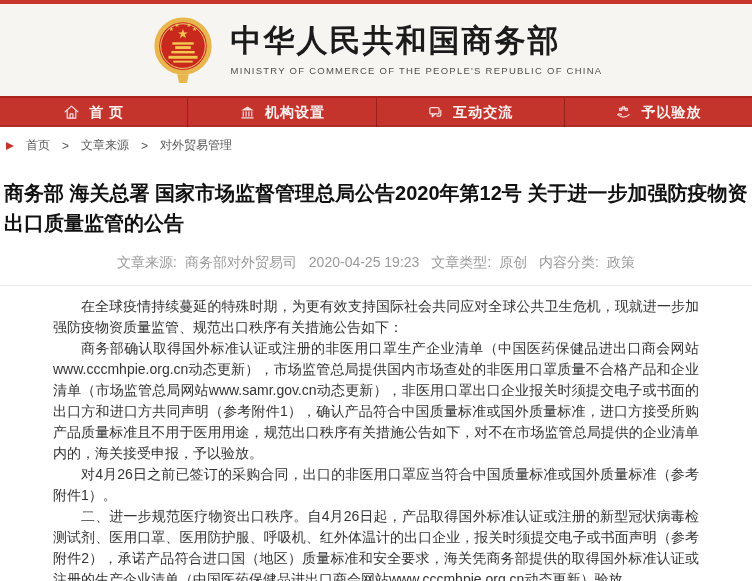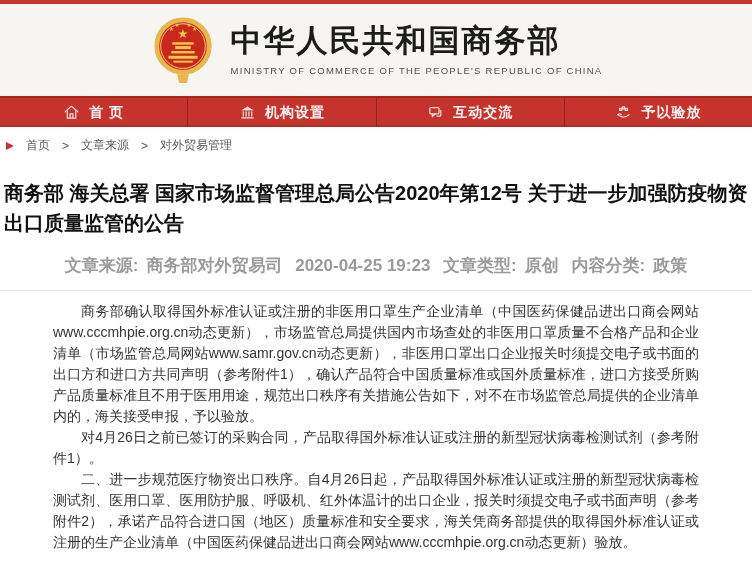--- a/index.html
+++ b/index.html
@@ -53,21 +53,21 @@
   .crumb-link { cursor:pointer; }
   .crumb-sep { color:#5a5a5a; }
 
   
   .article-title {
     margin:16px 4px 16px; text-align:left;
     font-size:20px; font-weight:700; color:#111; line-height:1.5;
   }
   .article-meta {
     margin-top:13px; padding-bottom:13px; border-bottom:1px solid #e9e9e9;
-    text-align:center; font-size:17px; color:#9a9a9a; white-space:nowrap;font-weight:bold;
+    text-align:center; font-size:14px; color:#9a9a9a; white-space:nowrap;
   }
   .article-meta span { margin:0 4px; }
   .article-body {
     padding:10px 53px 0; font-size:14px; line-height:21px; color:#333;
     text-align:justify;
   }
   .article-body p { margin:0; text-indent:2em; }
 </style>
 </head>
 <body>
@@ -155,17 +155,18 @@
 <h1 class="article-title">商务部 海关总署 国家市场监督管理总局公告2020年第12号 关于进一步加强防疫物资出口质量监管的公告</h1>
 
 <div class="article-meta">
   <span>文章来源:</span><span>商务部对外贸易司</span>
   <span>2020-04-25 19:23</span>
   <span>文章类型:</span><span>原创</span>
   <span>内容分类:</span><span>政策</span>
 </div>
 
 <div class="article-body">
+  <p>在全球疫情持续蔓延的特殊时期，为更有效支持国际社会共同应对全球公共卫生危机，现就进一步加强防疫物资质量监管、规范出口秩序有关措施公告如下：</p>
   <p>商务部确认取得国外标准认证或注册的非医用口罩生产企业清单（中国医药保健品进出口商会网站www.cccmhpie.org.cn动态更新），市场监管总局提供国内市场查处的非医用口罩质量不合格产品和企业清单（市场监管总局网站www.samr.gov.cn动态更新），非医用口罩出口企业报关时须提交电子或书面的出口方和进口方共同声明（参考附件1），确认产品符合中国质量标准或国外质量标准，进口方接受所购产品质量标准且不用于医用用途，规范出口秩序有关措施公告如下，对不在市场监管总局提供的企业清单内的，海关接受申报，予以验放。</p>
-  <p>对4月26日之前已签订的采购合同，产品取得国外标准认证或注册的新型冠状病毒检测试剂（参考附件1）。</p>
+  <p>对4月26日之前已签订的采购合同，出口的非医用口罩应当符合中国质量标准或国外质量标准（参考附件1）。</p>
   <p>二、进一步规范医疗物资出口秩序。自4月26日起，产品取得国外标准认证或注册的新型冠状病毒检测试剂、医用口罩、医用防护服、呼吸机、红外体温计的出口企业，报关时须提交电子或书面声明（参考附件2），承诺产品符合进口国（地区）质量标准和安全要求，海关凭商务部提供的取得国外标准认证或注册的生产企业清单（中国医药保健品进出口商会网站www.cccmhpie.org.cn动态更新）验放。</p>
 
 </div>
 
 </body></html>

